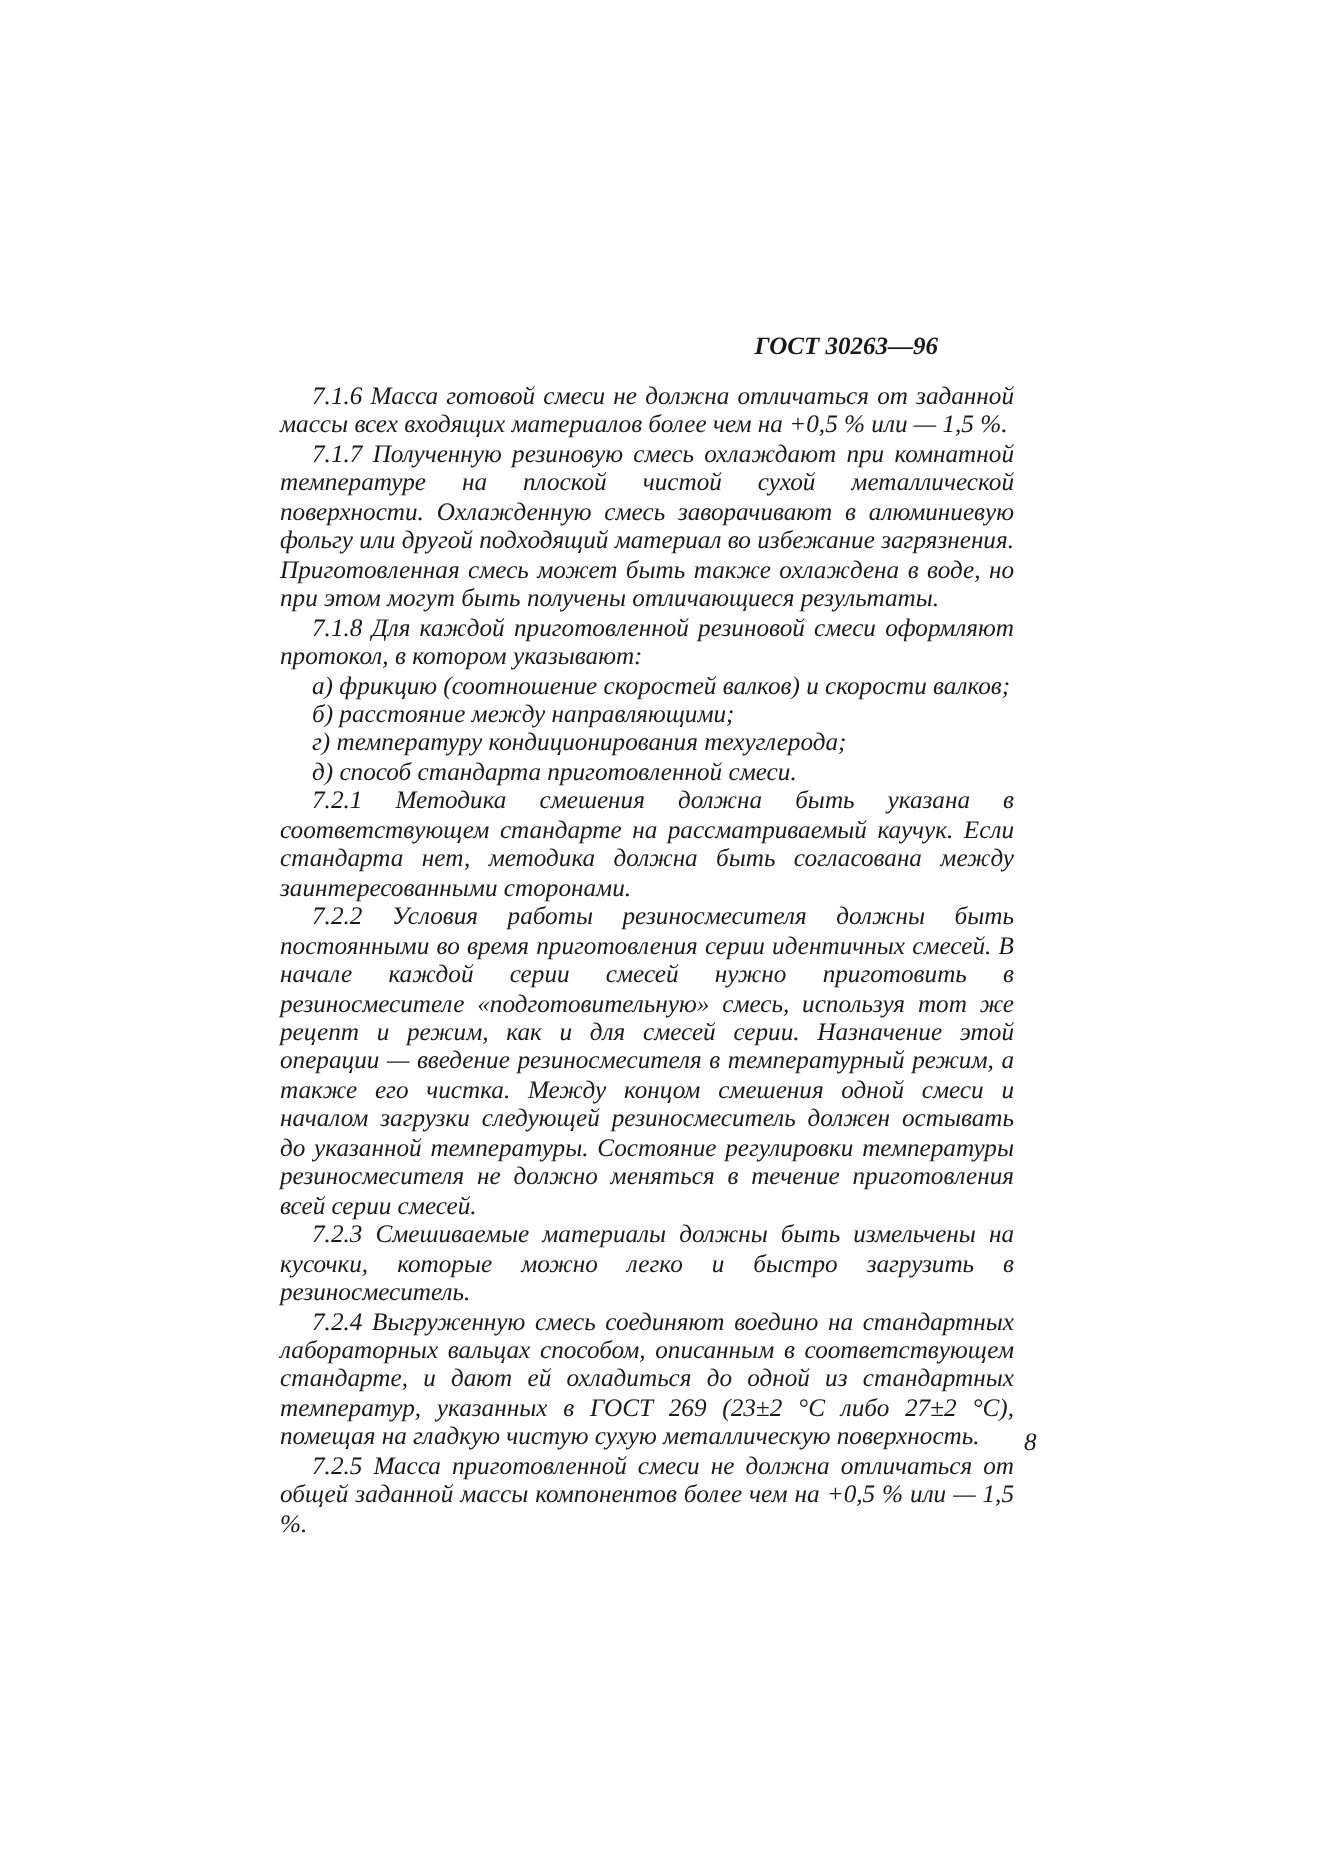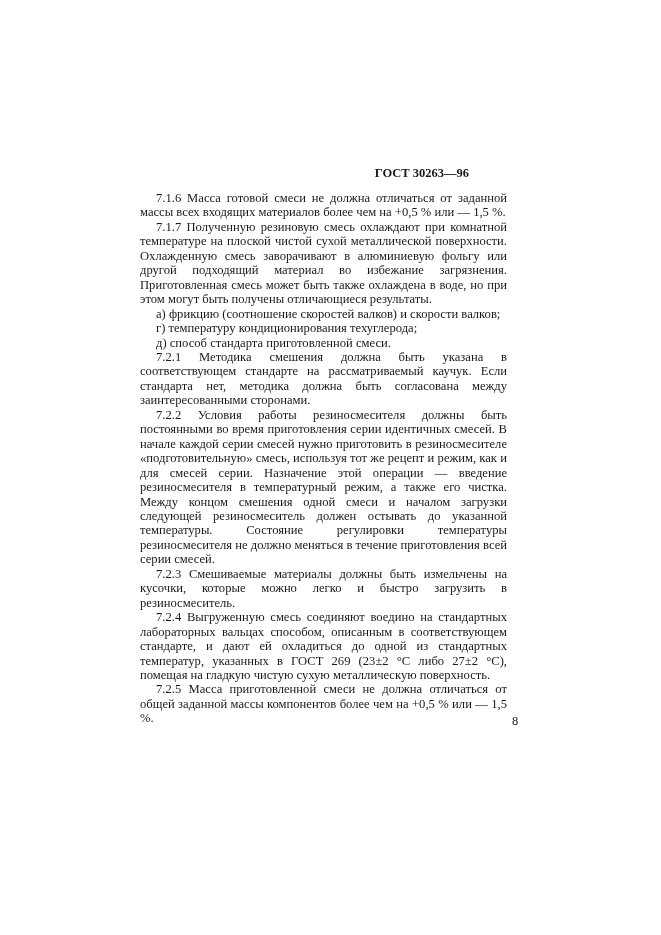--- a/index.html
+++ b/index.html
@@ -1,38 +1,40 @@
 <!DOCTYPE html>
 <html><head>
 <meta charset="utf-8">
 <style>
   html, body { margin:0; padding:0; background:#ffffff; }
   body { width:661px; height:935px; position:relative; overflow:hidden;
          font-family:"Liberation Serif", serif; color:#1a1a1a; }
-  .page { position:absolute; left:0; top:0; width:611px; height:935px; }
+  .page { position:absolute; left:0; top:0; width:611px; height:935px;font-style:italic; }
   .header { position:absolute; top:166px; right:142px; font-weight:bold; font-size:12.5px; }
   .body { position:absolute; left:140px; top:191px; width:367px; font-size:12.6px; line-height:14.45px; }
   .body p { margin:0; text-align:justify; text-align-last:left; }
   .ind { text-indent:16px; }
   .li { padding-left:16px; white-space:nowrap; }
   .sec { padding-left:16px; letter-spacing:3.2px; white-space:nowrap; }
   .note { font-size:10.6px; line-height:13.4px; text-indent:16px; margin:3px 0 4px 0 !important; }
   .note .lbl { letter-spacing:2.2px; }
   .pagenum { position:absolute; left:512px; top:714px; font-size:12.5px; }
 </style>
 </head>
 <body>
 
 <div class="page">
   <div class="header">ГОСТ 30263—96</div>
 
   <div class="body">
     <p class="ind">7.1.6 Масса готовой смеси не должна отличаться от заданной массы всех входящих материалов более чем на +0,5 % или — 1,5 %.</p>
     <p class="ind">7.1.7 Полученную резиновую смесь охлаждают при комнатной температуре на плоской чистой сухой металлической поверхности. Охлажденную смесь заворачивают в алюминиевую фольгу или другой подходящий материал во избежание загрязнения. Приготовленная смесь может быть также охлаждена в воде, но при этом могут быть получены отличающиеся результаты.</p>
+    <p class="ind">7.1.8 Для каждой приготовленной резиновой смеси оформляют протокол, в котором указывают:</p>
     <p class="li">а)  фрикцию (соотношение скоростей валков) и скорости валков;</p>
+    <p class="li">б)  расстояние между направляющими;</p>
     <p class="li">г)  температуру кондиционирования техуглерода;</p>
     <p class="li">д)  способ стандарта приготовленной смеси.</p>
     <p class="ind">7.2.1 Методика смешения должна быть указана в соответствующем стандарте на рассматриваемый каучук. Если стандарта нет, методика должна быть согласована между заинтересованными сторонами.</p>
     <p class="ind">7.2.2 Условия работы резиносмесителя должны быть постоянными во время приготовления серии идентичных смесей. В начале каждой серии смесей нужно приготовить в резиносмесителе «подготовительную» смесь, используя тот же рецепт и режим, как и для смесей серии. Назначение этой операции — введение резиносмесителя в температурный режим, а также его чистка. Между концом смешения одной смеси и началом загрузки следующей резиносмеситель должен остывать до указанной температуры. Состояние регулировки температуры резиносмесителя не должно меняться в течение приготовления всей серии смесей.</p>
     <p class="ind">7.2.3 Смешиваемые материалы должны быть измельчены на кусочки, которые можно легко и быстро загрузить в резиносмеситель.</p>
     <p class="ind">7.2.4 Выгруженную смесь соединяют воедино на стандартных лабораторных вальцах способом, описанным в соответствующем стандарте, и дают ей охладиться до одной из стандартных температур, указанных в ГОСТ 269 (23±2 °С либо 27±2 °С), помещая на гладкую чистую сухую металлическую поверхность.</p>
     <p class="ind">7.2.5 Масса приготовленной смеси не должна отличаться от общей заданной массы компонентов более чем на +0,5 % или — 1,5 %.</p>
   </div>
 
   <div class="pagenum">8</div>

